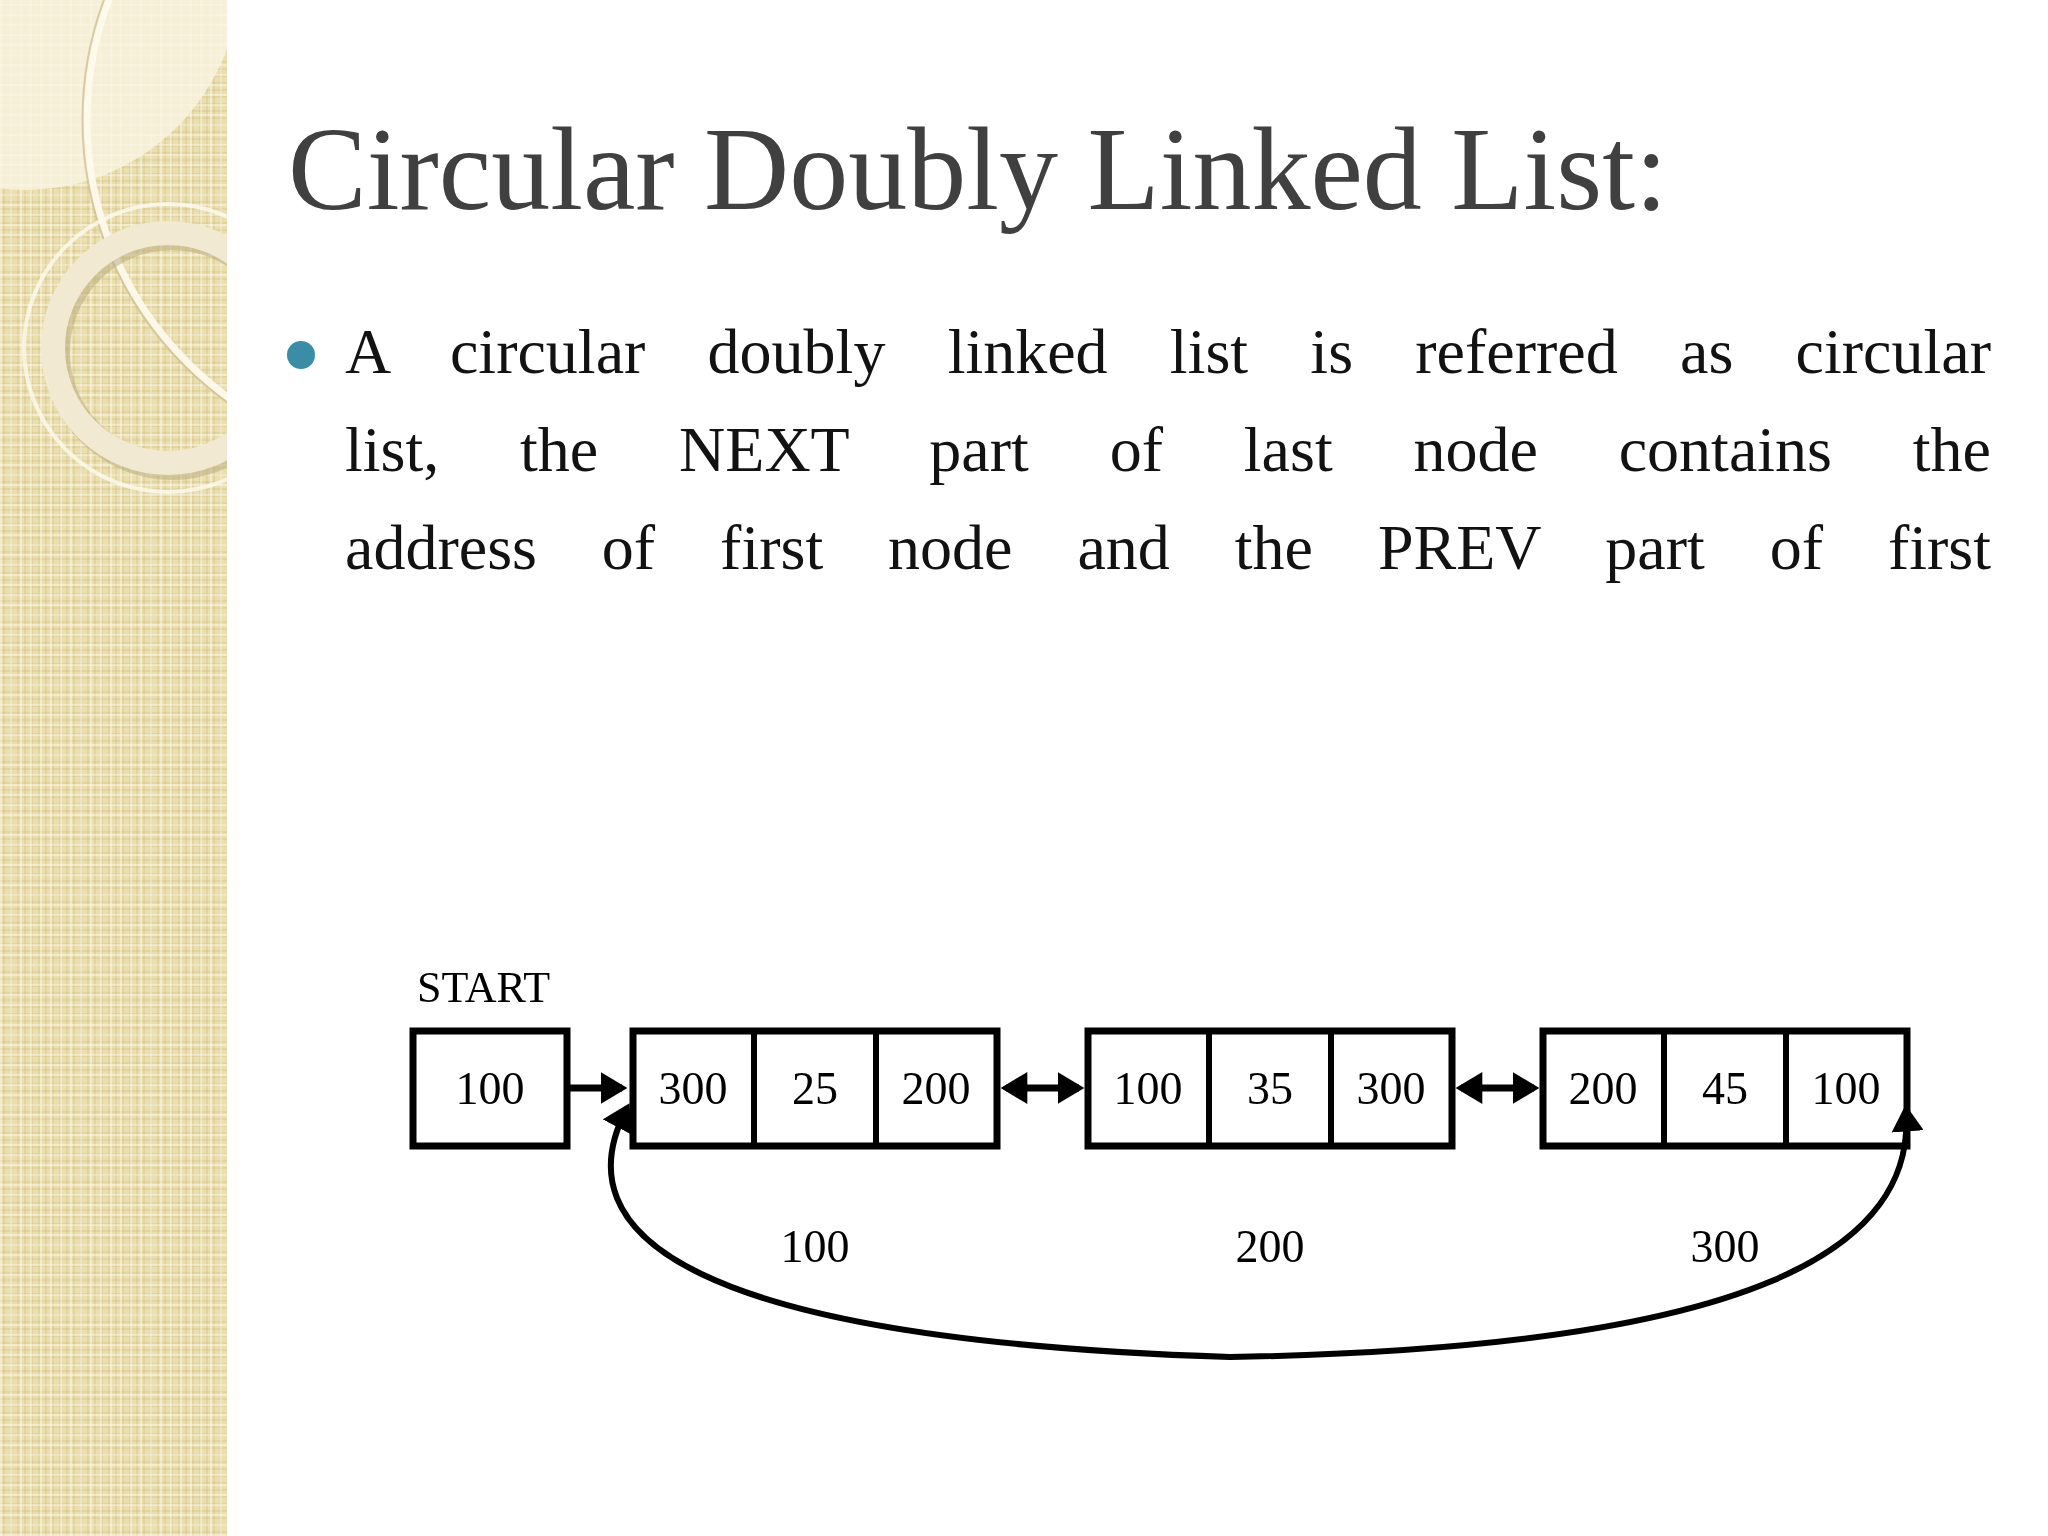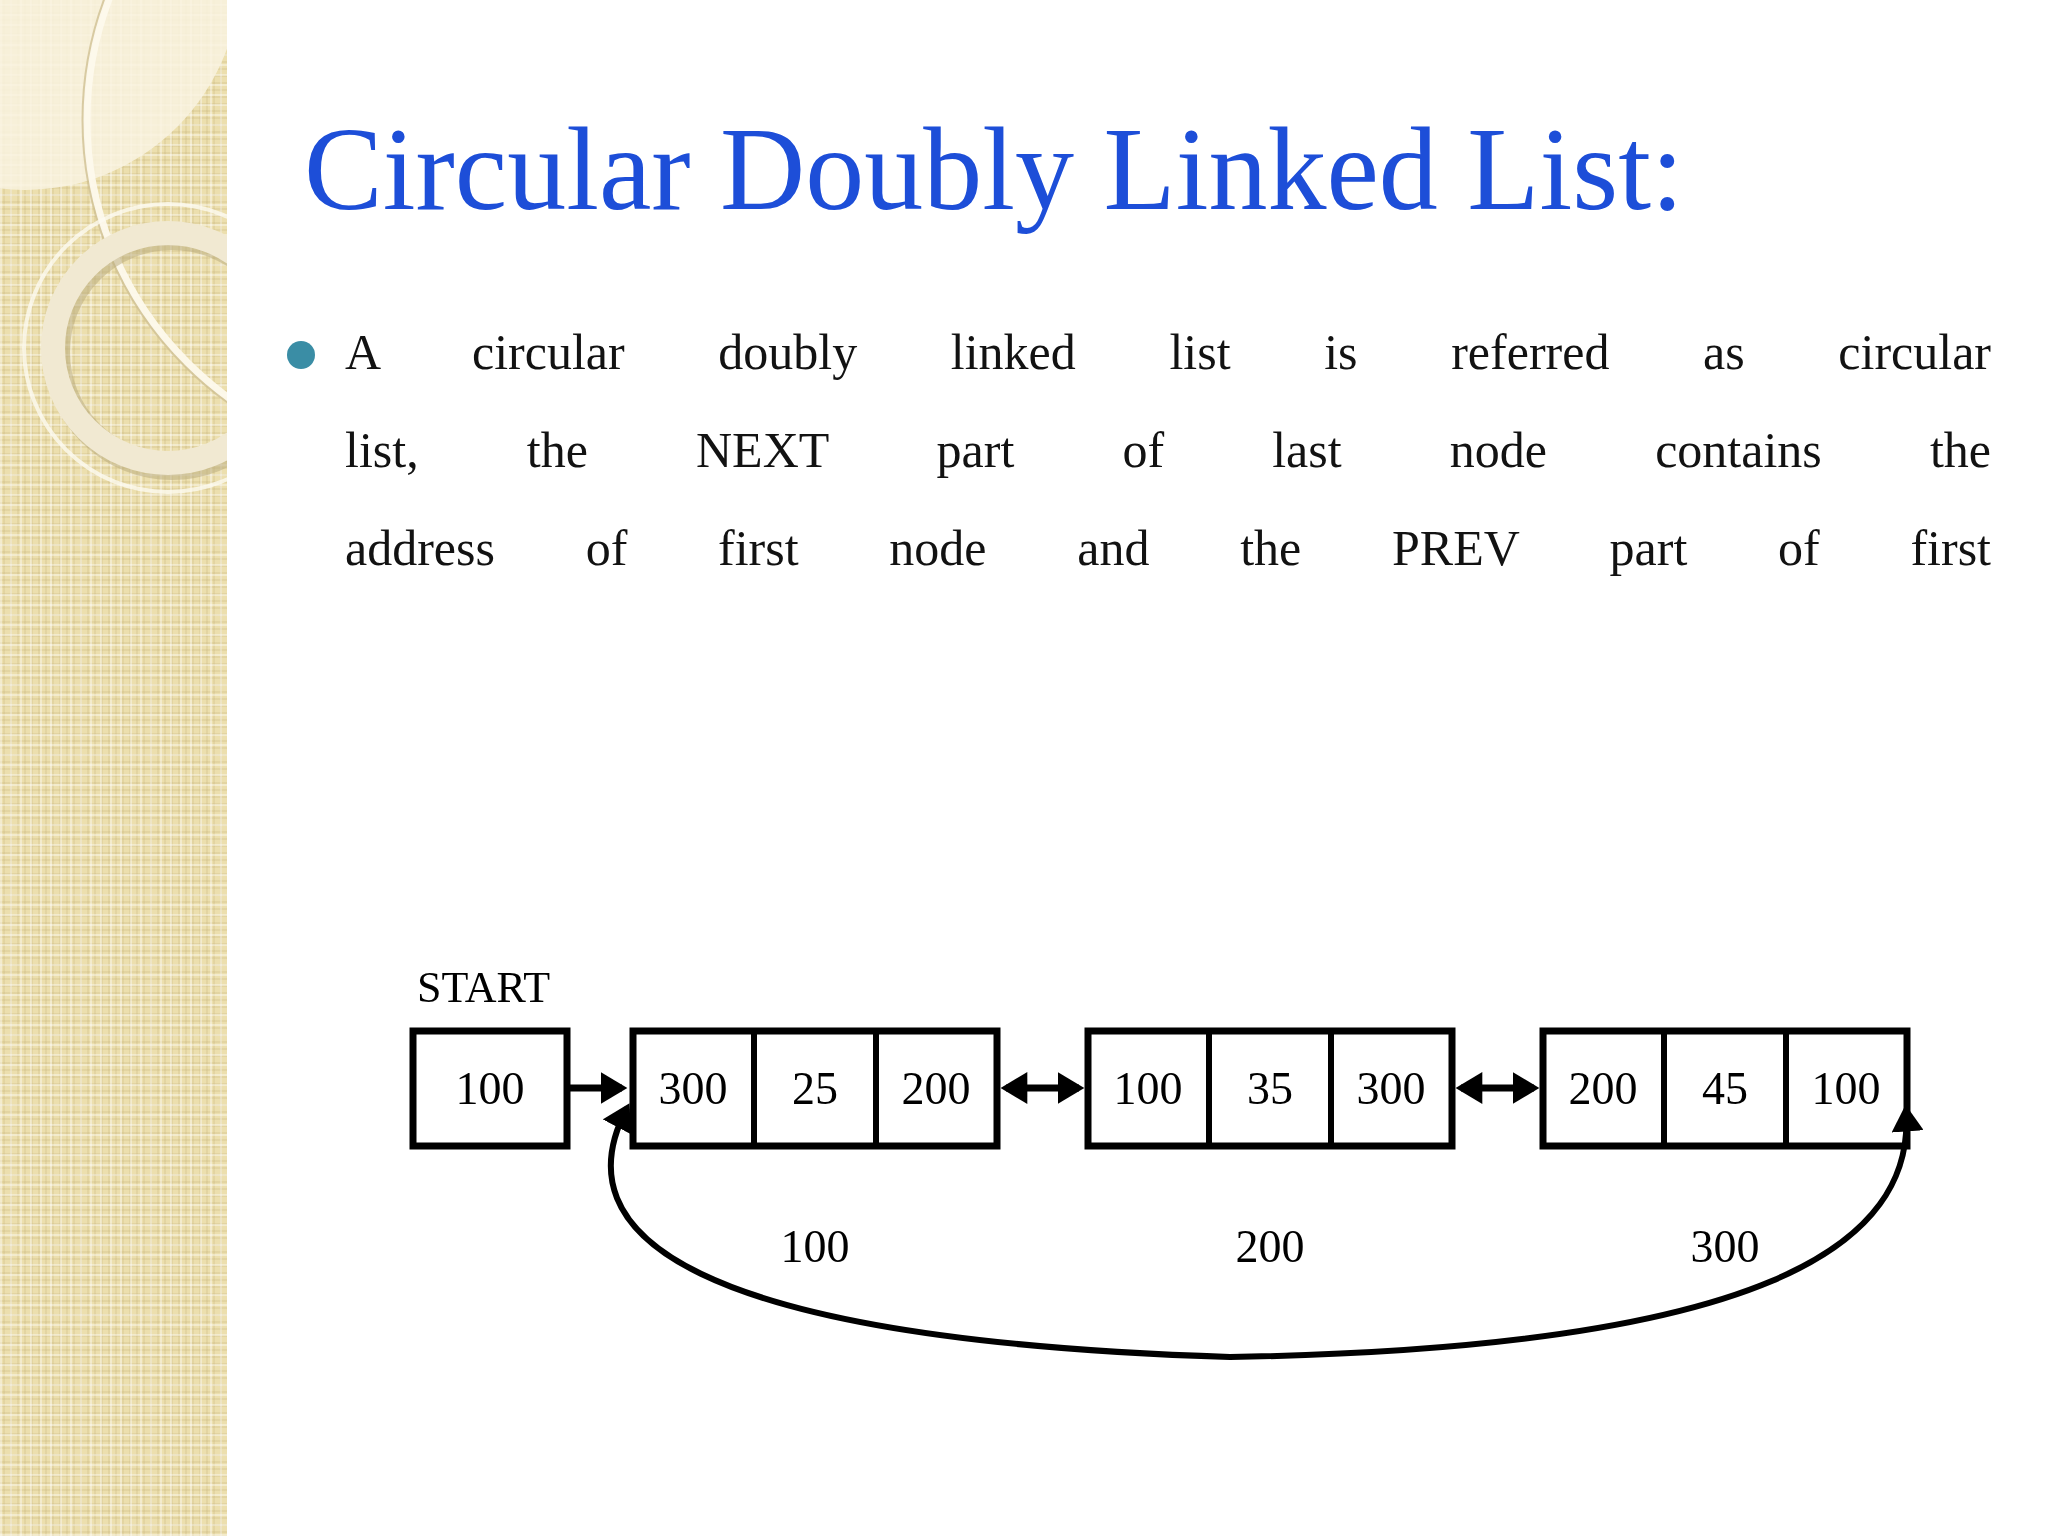--- a/index.html
+++ b/index.html
@@ -17,34 +17,34 @@
     background-image:
       repeating-linear-gradient(0deg, rgba(255,255,255,.38) 0 2px, rgba(0,0,0,0) 2px 10px),
       repeating-linear-gradient(90deg, rgba(255,255,255,.38) 0 2px, rgba(0,0,0,0) 2px 10px),
       repeating-linear-gradient(0deg, rgba(193,174,116,.22) 3px 5px, rgba(0,0,0,0) 5px 10px),
       repeating-linear-gradient(90deg, rgba(193,174,116,.22) 3px 5px, rgba(0,0,0,0) 5px 10px);
     overflow:hidden;
   }
   .sidebar svg{position:absolute;left:0;top:0;}
   
   .title{
-    position:absolute;left:304px;top:98px;width:1700px;
+    position:absolute;left:288px;top:98px;width:1700px;
     font-size:118px;line-height:1.22;
-    color:#1d4ed8;
+    color:#404040;
     white-space:nowrap;
   }
   
   .bullet-dot{
     position:absolute;left:287px;top:341px;
     width:28px;height:28px;border-radius:50%;
     background:#3A8DA5;
   }
   .para{
     position:absolute;left:345px;top:303px;width:1646px;
-    font-size:50px;color:#121212;
+    font-size:64px;color:#121212;
   }
   .para .line{
     height:98px;line-height:98px;
     text-align:justify;
     text-align-last:justify;
     white-space:normal;
   }
   .para .line.last{text-align-last:left;}
   
   .diagram{position:absolute;left:0;top:0;}

